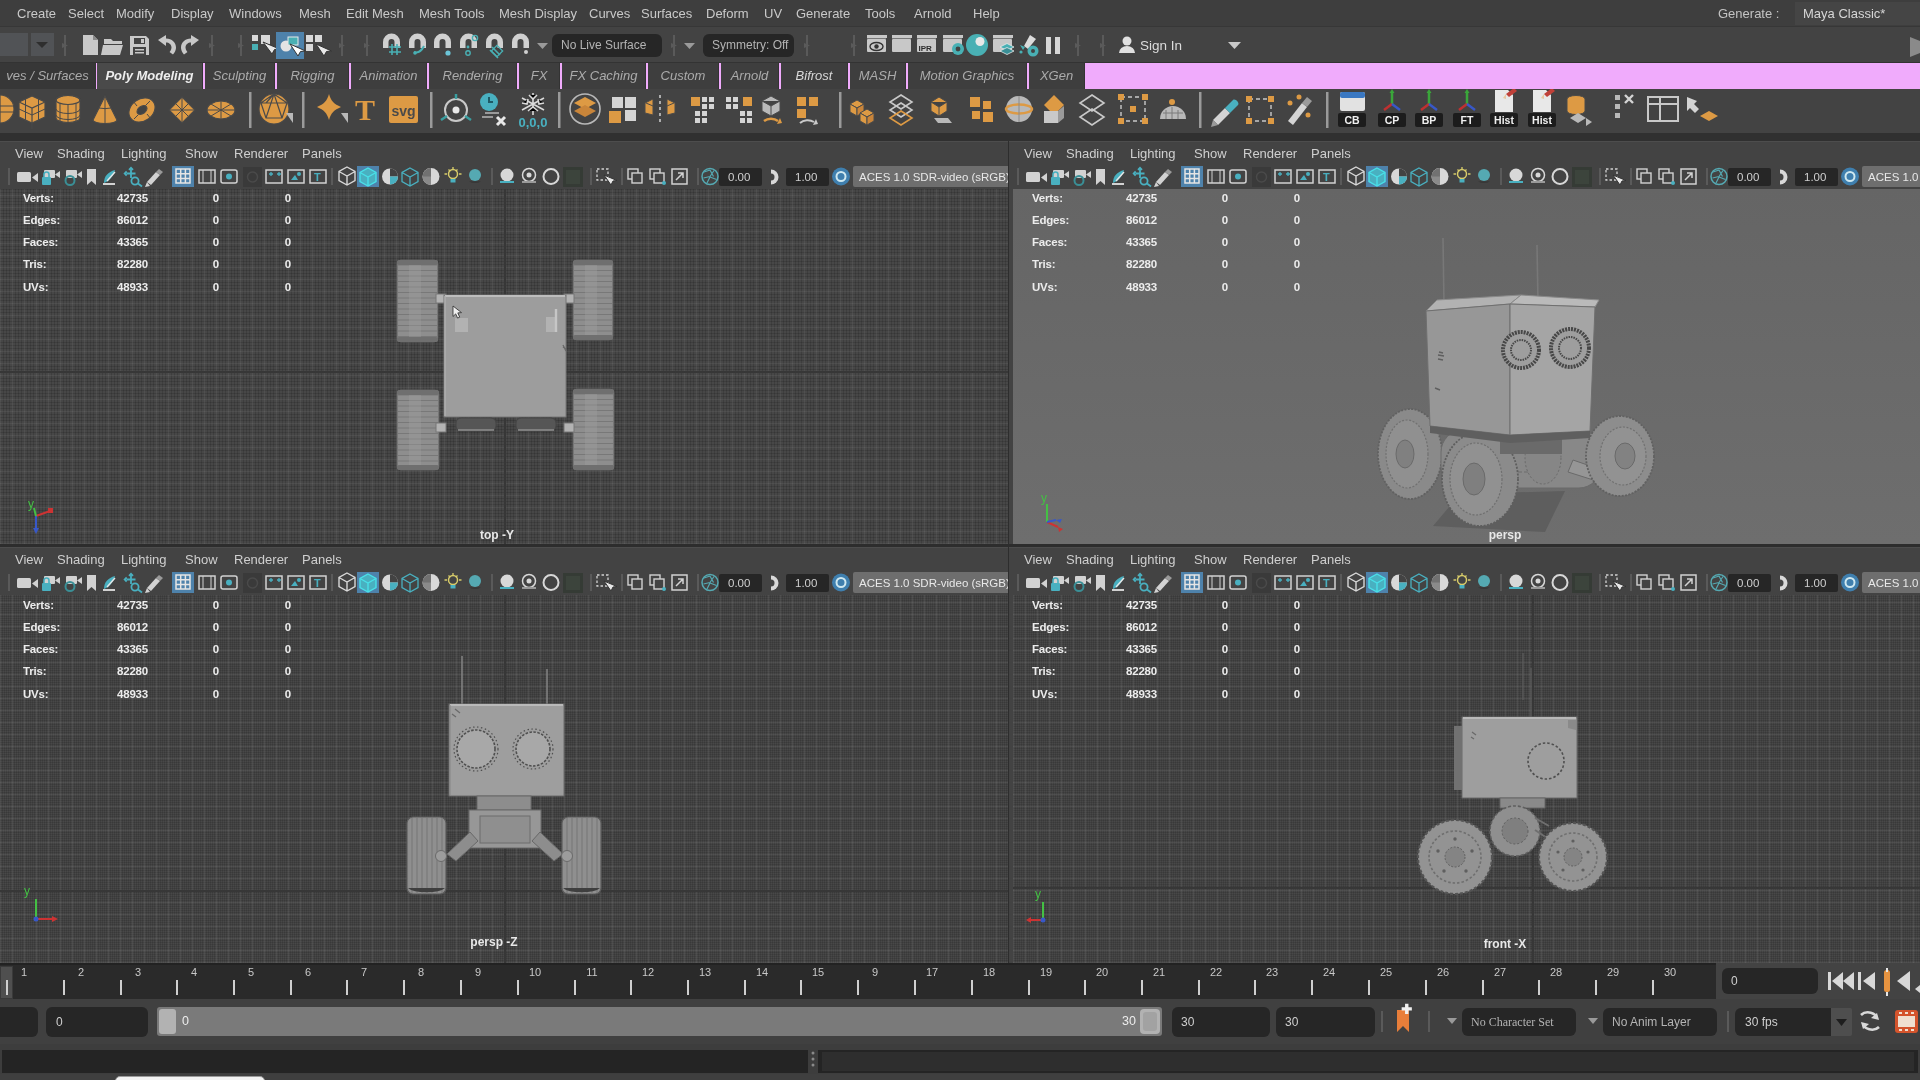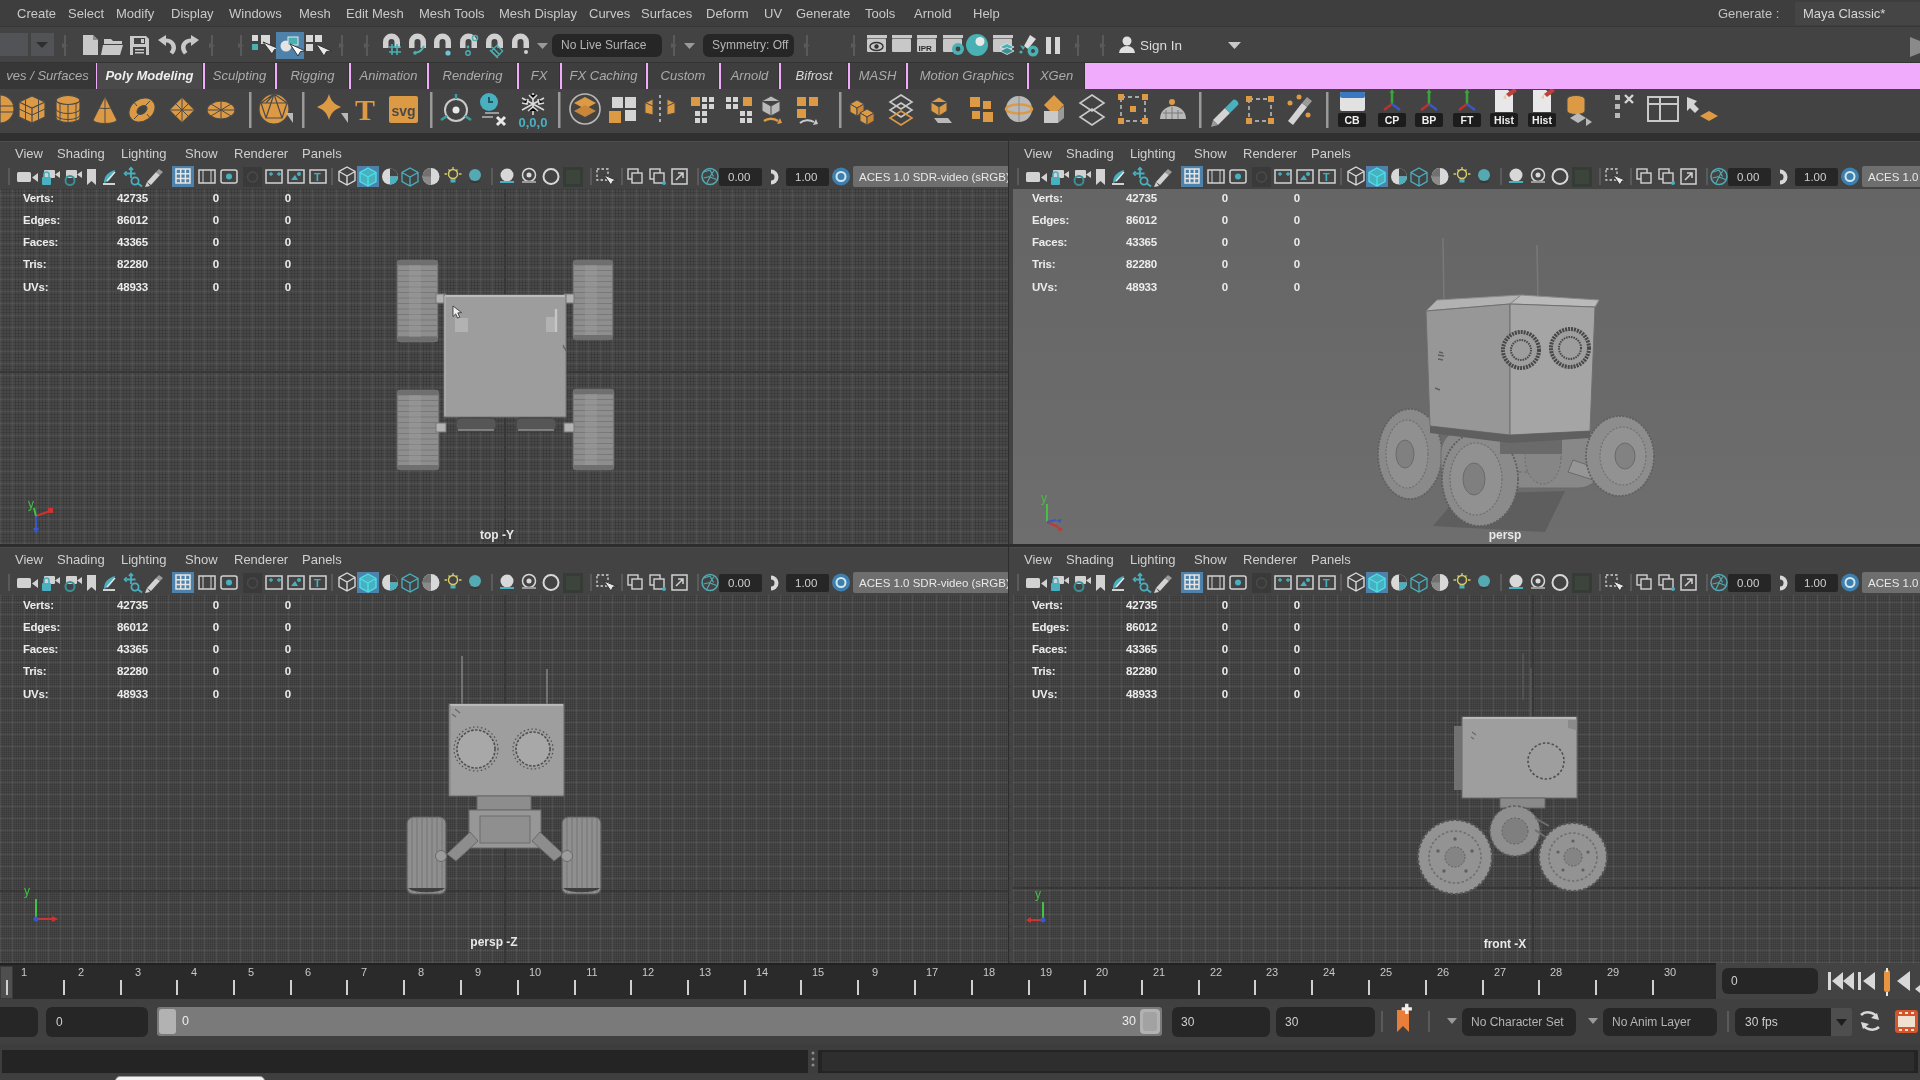--- a/index.html
+++ b/index.html
@@ -1128,21 +1128,21 @@
         <path d="M486 16 a9 7 0 0 1 16 4"></path>
         <path d="M504 28 a9 7 0 0 1 -16 -4"></path>
       </g>
       <path d="M502 14 l2 7 -8 -2 z" fill="#d8d8d8"></path>
       <path d="M488 30 l-2 -7 8 2 z" fill="#d8d8d8"></path>
 
       <rect x="520" y="11" width="23" height="23" rx="3" fill="#d4542c"></rect>
       <rect x="523" y="17" width="17" height="11" fill="#f0e0d0"></rect>
       <path d="M524 14 h3 m3 0 h3 m3 0 h3 M524 31 h3 m3 0 h3 m3 0 h3" stroke="#f0e0d0" stroke-width="2"></path>
     </svg>
-    <div class="dfield" style="left:1462px;top:9px;width:114px;height:28px;line-height:28px;padding-left:9px;">No Character Set</div>
+    <div class="dfield" style="left:1462px;top:9px;width:114px;height:28px;line-height:28px;padding-left:9px;font-family:Liberation Serif, serif;">No Character Set</div>
     <div class="dfield" style="left:1603px;top:9px;width:114px;height:28px;line-height:28px;padding-left:9px;">No Anim Layer</div>
     <div class="dfield" style="left:1735px;top:9px;width:117px;height:28px;line-height:28px;padding-left:10px;color:#cfcfcf;">30 fps</div>
     <div class="abs" style="left:1831px;top:9px;width:21px;height:28px;background:#4e4e4e;border-radius:0 2px 2px 0;"></div>
     <svg width="21" height="28" style="position:absolute;left:1831px;top:9px;">
         <path d="M5 11 h11 l-5.5 7 z" fill="#1e1e1e"></path>
       </svg>
   </div>
   <div id="cmdrow" class="abs">
     <div class="abs" style="left:2px;top:6px;width:806px;height:23px;background:#242424;"></div>
     <div class="abs" style="left:818px;top:6px;width:1100px;height:23px;background:#242424;"></div>

